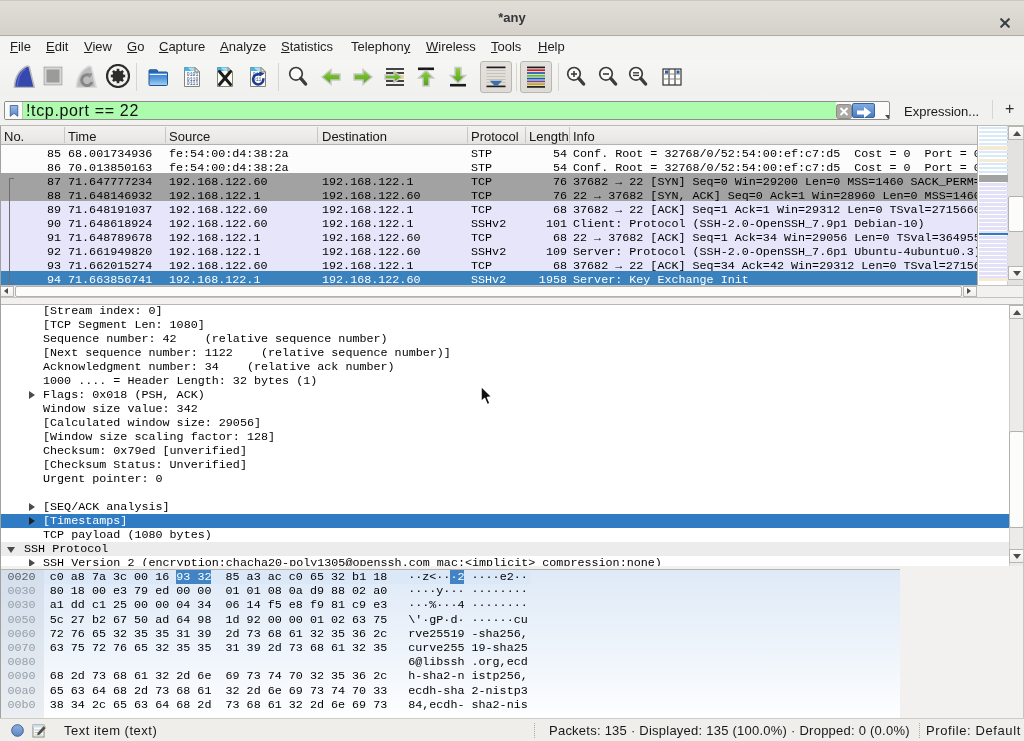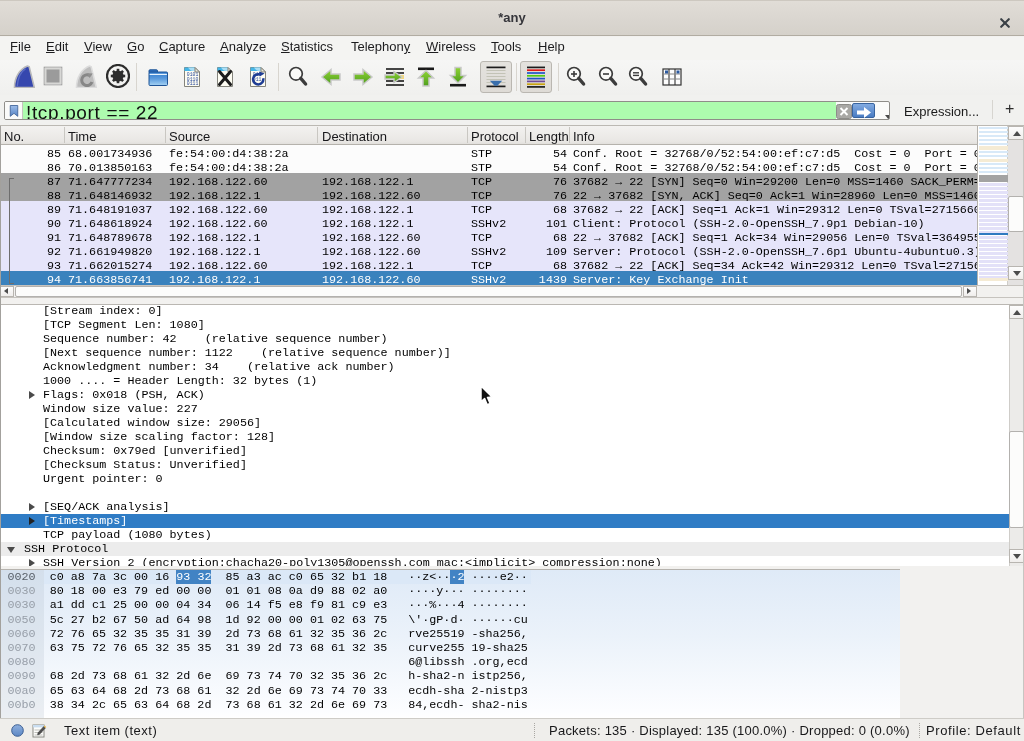--- a/index.html
+++ b/index.html
@@ -23,21 +23,21 @@
 .tbtn { position:absolute; top:65px; width:24px; height:24px; }
 .tsep { position:absolute; top:3px; width:1px; height:28px; background:#d8d5cf; }
 .pressedbtn { position:absolute; top:1px; height:32px; border:1px solid #bab7b1; border-radius:3px;
   background:linear-gradient(180deg,#e4e2de,#dedbd6); }
 
 
 #filterbar { position:absolute; left:0; top:95px; width:1024px; height:31px; background:#f1f1ef; border-bottom:1px solid #bcb9b3; }
 #ffield { position:absolute; left:4px; top:6px; width:886px; height:19px; border:1px solid #8f8d89; border-radius:2px; background:#fbfbfa; overflow:hidden;}
 #fgreen { position:absolute; left:18px; top:0; width:813px; height:17px; background:#adfcae; }
 #fbook { position:absolute; left:0px; top:0px; width:18px; height:17px; background:#fafaf9; border-right:1px solid #c4c2be; }
-#ftext { position:absolute; left:21px; top:0px; font-size:19px; letter-spacing:0.65px; color:#111; }
+#ftext { position:absolute; left:21px; top:0px; font-size:16px; letter-spacing:0.65px; color:#111; }
 #fx { position:absolute; left:831px; top:2px; width:14px; height:14px; }
 #fgo { position:absolute; left:847px; top:1px; width:23px; height:15px; background:linear-gradient(180deg,#83abe2,#4a7cc2); border:1px solid #38639e; border-radius:2px; }
 #fdrop { position:absolute; left:879px; top:5px; }
 #fexpr { position:absolute; left:904px; top:9px; font-size:13px; color:#1b1b1b; }
 #fsep2 { position:absolute; left:992px; top:5px; width:1px; height:19px; background:#d7d5d0; }
 #fplus { position:absolute; left:1005px; top:5px; font-size:16px; font-weight:400; color:#2b2b2b; }
 
 
 #plheader { position:absolute; left:0; top:126px; width:1024px; height:19px;
   background:linear-gradient(180deg,#f3f2f0,#e9e7e4 85%,#e2e0dc);
@@ -362,21 +362,21 @@
 <div id="plrows">
     <div class="prow" style="top:0px;background:#fcfcfc;color:#000"><span class="c-no">85</span><span class="c-time">68.001734936</span><span class="c-src">fe:54:00:d4:38:2a</span><span class="c-dst"></span><span class="c-pro">STP</span><span class="c-len">54</span><span class="c-inf">Conf. Root = 32768/0/52:54:00:ef:c7:d5  Cost = 0  Port = 0x8001</span></div>
 <div class="prow" style="top:14px;background:#fcfcfc;color:#000"><span class="c-no">86</span><span class="c-time">70.013850163</span><span class="c-src">fe:54:00:d4:38:2a</span><span class="c-dst"></span><span class="c-pro">STP</span><span class="c-len">54</span><span class="c-inf">Conf. Root = 32768/0/52:54:00:ef:c7:d5  Cost = 0  Port = 0x8001</span></div>
 <div class="prow" style="top:28px;background:#a2a2a2;color:#000"><span class="c-no">87</span><span class="c-time">71.647777234</span><span class="c-src">192.168.122.60</span><span class="c-dst">192.168.122.1</span><span class="c-pro">TCP</span><span class="c-len">76</span><span class="c-inf">37682 → 22 [SYN] Seq=0 Win=29200 Len=0 MSS=1460 SACK_PERM=1 TSval=271</span></div>
 <div class="prow" style="top:42px;background:#a2a2a2;color:#000"><span class="c-no">88</span><span class="c-time">71.648146932</span><span class="c-src">192.168.122.1</span><span class="c-dst">192.168.122.60</span><span class="c-pro">TCP</span><span class="c-len">76</span><span class="c-inf">22 → 37682 [SYN, ACK] Seq=0 Ack=1 Win=28960 Len=0 MSS=1460 SACK_PE</span></div>
 <div class="prow" style="top:56px;background:#e6e5fa;color:#000"><span class="c-no">89</span><span class="c-time">71.648191037</span><span class="c-src">192.168.122.60</span><span class="c-dst">192.168.122.1</span><span class="c-pro">TCP</span><span class="c-len">68</span><span class="c-inf">37682 → 22 [ACK] Seq=1 Ack=1 Win=29312 Len=0 TSval=2715660905 TSe</span></div>
 <div class="prow" style="top:70px;background:#e6e5fa;color:#000"><span class="c-no">90</span><span class="c-time">71.648618924</span><span class="c-src">192.168.122.60</span><span class="c-dst">192.168.122.1</span><span class="c-pro">SSHv2</span><span class="c-len">101</span><span class="c-inf">Client: Protocol (SSH-2.0-OpenSSH_7.9p1 Debian-10)</span></div>
 <div class="prow" style="top:84px;background:#e6e5fa;color:#000"><span class="c-no">91</span><span class="c-time">71.648789678</span><span class="c-src">192.168.122.1</span><span class="c-dst">192.168.122.60</span><span class="c-pro">TCP</span><span class="c-len">68</span><span class="c-inf">22 → 37682 [ACK] Seq=1 Ack=34 Win=29056 Len=0 TSval=36495525 TSec</span></div>
 <div class="prow" style="top:98px;background:#e6e5fa;color:#000"><span class="c-no">92</span><span class="c-time">71.661949820</span><span class="c-src">192.168.122.1</span><span class="c-dst">192.168.122.60</span><span class="c-pro">SSHv2</span><span class="c-len">109</span><span class="c-inf">Server: Protocol (SSH-2.0-OpenSSH_7.6p1 Ubuntu-4ubuntu0.3)</span></div>
 <div class="prow" style="top:112px;background:#e6e5fa;color:#000"><span class="c-no">93</span><span class="c-time">71.662015274</span><span class="c-src">192.168.122.60</span><span class="c-dst">192.168.122.1</span><span class="c-pro">TCP</span><span class="c-len">68</span><span class="c-inf">37682 → 22 [ACK] Seq=34 Ack=42 Win=29312 Len=0 TSval=2715660920 T</span></div>
-<div class="prow" style="top:126px;background:#3a82bd;color:#fff"><span class="c-no">94</span><span class="c-time">71.663856741</span><span class="c-src">192.168.122.1</span><span class="c-dst">192.168.122.60</span><span class="c-pro">SSHv2</span><span class="c-len">1439</span><span class="c-inf">Server: Key Exchange Init</span></div>
+<div class="prow" style="top:126px;background:#3a82bd;color:#fff"><span class="c-no">94</span><span class="c-time">71.663856741</span><span class="c-src">192.168.122.1</span><span class="c-dst">192.168.122.60</span><span class="c-pro">SSHv2</span><span class="c-len">1958</span><span class="c-inf">Server: Key Exchange Init</span></div>
 <div style="position:absolute;left:9px;top:33px;width:1px;height:106px;background:#6e6e6e"></div>
 <div style="position:absolute;left:9px;top:33px;width:5px;height:1px;background:#6e6e6e"></div>
 <div style="position:absolute;left:9px;top:138px;width:5px;height:1px;background:#6e6e6e"></div>
   </div>
 <div class="strough" style="left:1007px;top:126px;width:17px;height:159px"></div>
 <div class="sbtn" style="left:1008px;top:126px;width:16px;height:14px"></div>
 <div class="arr" style="left:1013px;top:131px;border-left:4px solid transparent;border-right:4px solid transparent;border-bottom:5px solid #4c4c4c"></div>
 <div class="sthumb" style="left:1008px;top:196px;width:16px;height:36px"></div>
 <div class="sbtn" style="left:1008px;top:266px;width:16px;height:14px"></div>
 <div class="arr" style="left:1013px;top:271px;border-left:4px solid transparent;border-right:4px solid transparent;border-top:5px solid #4c4c4c"></div>
@@ -433,21 +433,21 @@
   </div>
 
 <div id="details">
     <div class="dline" style="top:-1px;color:#000"><span class="txt" style="left:43px">[Stream index: 0]</span></div>
 <div class="dline" style="top:13px;color:#000"><span class="txt" style="left:43px">[TCP Segment Len: 1080]</span></div>
 <div class="dline" style="top:27px;color:#000"><span class="txt" style="left:43px">Sequence number: 42    (relative sequence number)</span></div>
 <div class="dline" style="top:41px;color:#000"><span class="txt" style="left:43px">[Next sequence number: 1122    (relative sequence number)]</span></div>
 <div class="dline" style="top:55px;color:#000"><span class="txt" style="left:43px">Acknowledgment number: 34    (relative ack number)</span></div>
 <div class="dline" style="top:69px;color:#000"><span class="txt" style="left:43px">1000 .... = Header Length: 32 bytes (1)</span></div>
 <div class="dline" style="top:83px;color:#000"><span class="tri-r" style="left:29px;border-left-color:#4a4a4a"></span><span class="txt" style="left:43px">Flags: 0x018 (PSH, ACK)</span></div>
-<div class="dline" style="top:97px;color:#000"><span class="txt" style="left:43px">Window size value: 227</span></div>
+<div class="dline" style="top:97px;color:#000"><span class="txt" style="left:43px">Window size value: 342</span></div>
 <div class="dline" style="top:111px;color:#000"><span class="txt" style="left:43px">[Calculated window size: 29056]</span></div>
 <div class="dline" style="top:125px;color:#000"><span class="txt" style="left:43px">[Window size scaling factor: 128]</span></div>
 <div class="dline" style="top:139px;color:#000"><span class="txt" style="left:43px">Checksum: 0x79ed [unverified]</span></div>
 <div class="dline" style="top:153px;color:#000"><span class="txt" style="left:43px">[Checksum Status: Unverified]</span></div>
 <div class="dline" style="top:167px;color:#000"><span class="txt" style="left:43px">Urgent pointer: 0</span></div>
 <div class="dline" style="top:195px;color:#000"><span class="tri-r" style="left:29px;border-left-color:#4a4a4a"></span><span class="txt" style="left:43px">[SEQ/ACK analysis]</span></div>
 <div class="dline" style="top:209px;background:#2f7cc5;color:#fff"><span class="tri-r" style="left:29px;border-left-color:#222"></span><span class="txt" style="left:43px">[Timestamps]</span></div>
 <div class="dline" style="top:223px;color:#000"><span class="txt" style="left:43px">TCP payload (1080 bytes)</span></div>
 <div class="dline" style="top:237px;background:#ececec;color:#000"><span class="tri-d" style="left:7px;border-top-color:#4a4a4a"></span><span class="txt" style="left:24px">SSH Protocol</span></div>
 <div class="dline" style="top:251px;color:#000"><span class="tri-r" style="left:29px;border-left-color:#4a4a4a"></span><span class="txt" style="left:43px">SSH Version 2 (encryption:chacha20-poly1305@openssh.com mac:&lt;implicit&gt; compression:none)</span></div>

